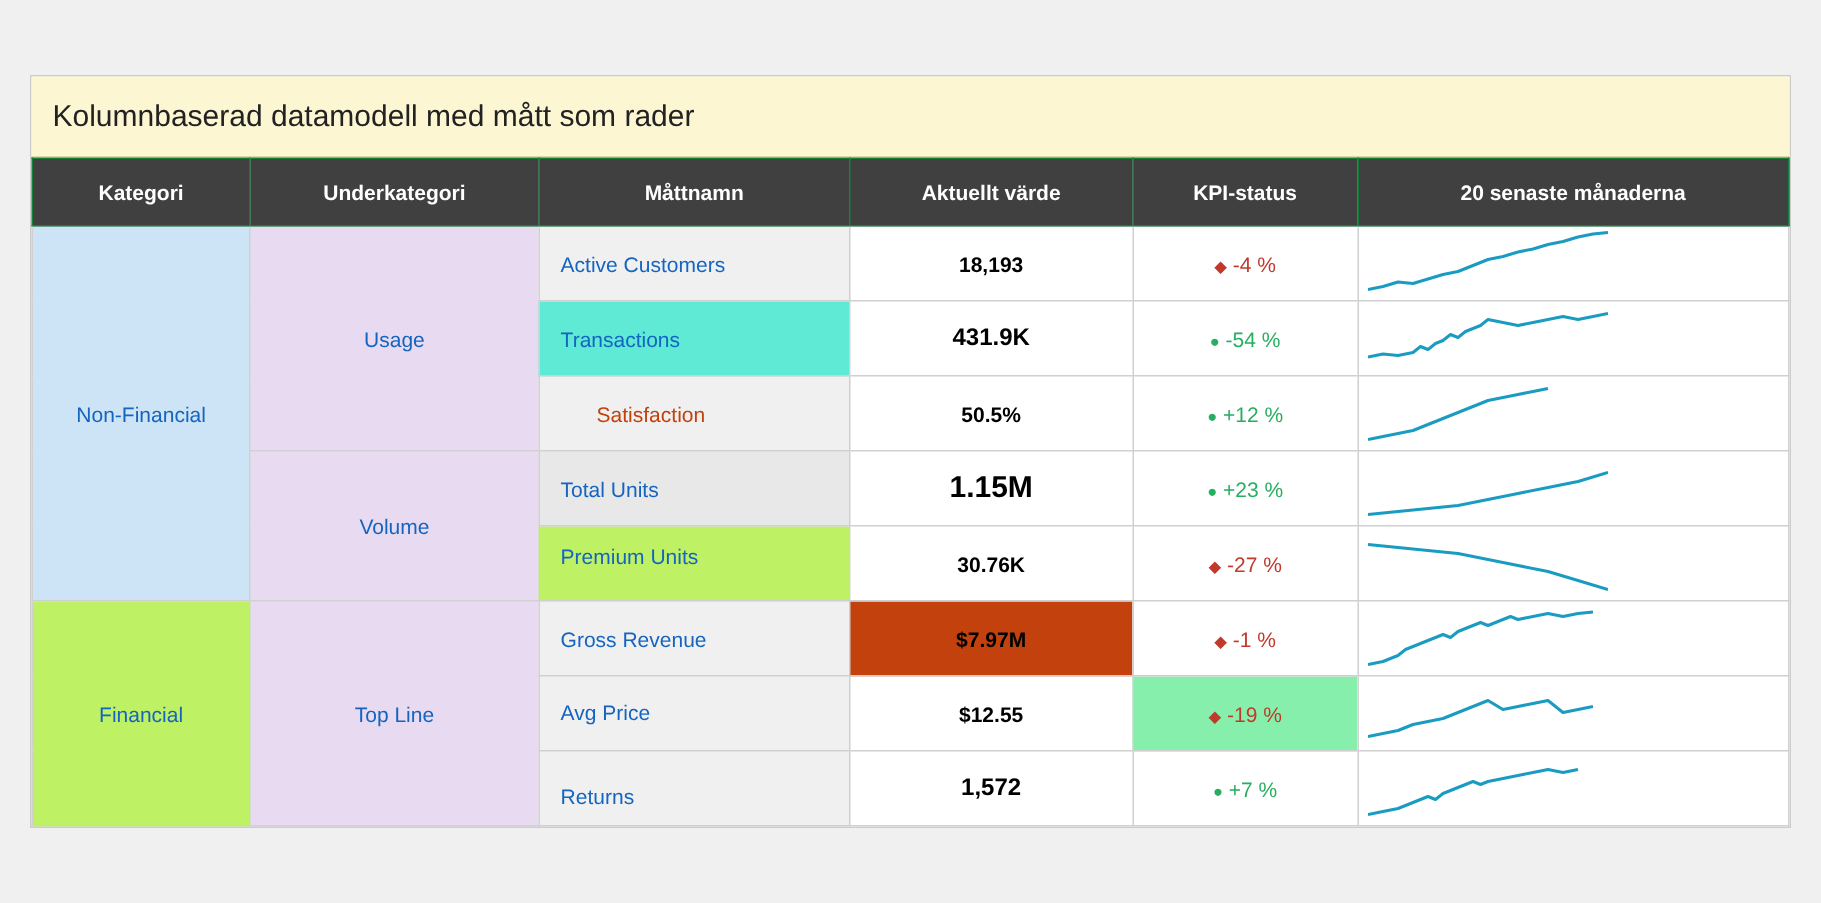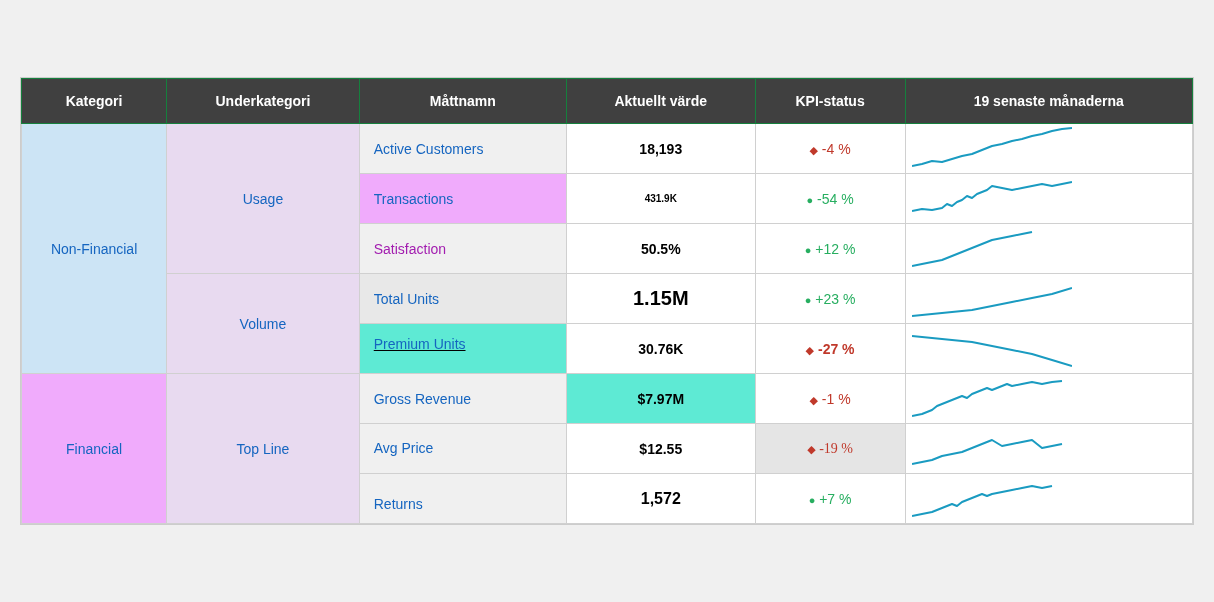--- a/index.html
+++ b/index.html
@@ -49,101 +49,104 @@
       vertical-align: middle;
       text-align: center;
     }
 
     a { cursor: pointer; }
   </style>
 </head>
 <body>
 
 <div class="outer-container">
+  <div class="title-bar">
+    <h2>Kolumnbaserad datamodell med mått som rader</h2>
+  </div>
   <table>
     <thead>
       <tr>
         <th>Kategori</th>
         <th>Underkategori</th>
         <th>Måttnamn</th>
         <th>Aktuellt värde</th>
         <th>KPI-status</th>
-        <th>19 senaste månaderna</th>
+        <th>20 senaste månaderna</th>
       </tr>
     </thead>
     <tbody id="table-body">
     <tr>
           <td rowspan="5" style="background: rgb(204, 228, 245); text-align: center; vertical-align: middle;"><a href="#" style="color: rgb(21, 101, 192); font-weight: 500; text-decoration: none;">Non-Financial</a></td>
           <td rowspan="3" style="background: rgb(232, 218, 240); text-align: center; vertical-align: middle;"><a href="#" style="color: rgb(21, 101, 192); text-decoration: none;">Usage</a></td>
           <td style="background: rgb(240, 240, 240); text-align: left; padding-left: 14px; padding-top: 10px; padding-bottom: 10px;"><a href="#" style="color: rgb(21, 101, 192); text-decoration: none;">Active Customers</a></td>
           <td style="background: white; text-align: center; font-weight: 700; font-size: 14px; padding: 10px;">18,193</td>
           <td style="background: white; text-align: center; padding: 10px;"><span><span style="color:#c0392b;font-size:11px;">◆</span> <span style="color:#c0392b;font-weight:500;">-4 %</span></span></td>
           <td style="background: white; padding: 2px 6px; text-align: center;">
             <svg width="160" height="45" viewBox="0 0 160 45" style="display:block;">
     <polyline points="0,40 10,38 20,35 30,36 40,33 50,30 60,28 65,26 70,24 75,22 80,20 90,18 100,15 110,13 120,10 130,8 140,5 150,3 160,2" fill="none" stroke="#1a9bc1" stroke-width="2" stroke-linejoin="round"></polyline>
   </svg>
           </td>
         </tr>
         <tr>
-          <td style="background: #f0abfc; text-align: left; padding-left: 14px; padding-top: 10px; padding-bottom: 10px;"><a href="#" style="color: rgb(21, 101, 192); text-decoration: none;">Transactions</a></td>
-          <td style="background: white; text-align: center; font-weight: 700; font-size: 10px; padding: 10px;">431.9K</td>
+          <td style="background: #5eead4; text-align: left; padding-left: 14px; padding-top: 10px; padding-bottom: 10px;"><a href="#" style="color: rgb(21, 101, 192); text-decoration: none;">Transactions</a></td>
+          <td style="background: white; text-align: center; font-weight: 700; font-size: 16px; padding: 10px;">431.9K</td>
           <td style="background: white; text-align: center; padding: 10px;"><span><span style="color:#27ae60;font-size:11px;">●</span> <span style="color:#27ae60;font-weight:500;">-54 %</span></span></td>
           <td style="background: white; padding: 2px 6px; text-align: center;">
             <svg width="160" height="45" viewBox="0 0 160 45" style="display:block;">
     <polyline points="0,35 10,33 20,34 30,32 35,28 40,30 45,26 50,24 55,20 60,22 65,18 70,16 75,14 80,10 90,12 100,14 110,12 120,10 130,8 140,10 150,8 160,6" fill="none" stroke="#1a9bc1" stroke-width="2" stroke-linejoin="round"></polyline>
   </svg>
           </td>
         </tr>
         <tr>
-          <td style="background: rgb(240, 240, 240); text-align: left; padding-left: 14px; padding-top: 10px; padding-bottom: 10px;"><a href="#" style="color: #a21caf; text-decoration: none;">Satisfaction</a></td>
+          <td style="background: rgb(240, 240, 240); text-align: left; padding-left: 14px; padding-top: 10px; padding-bottom: 10px;"><a href="#" style="color: #c2410c; text-decoration: none; margin-left: 24px;">Satisfaction</a></td>
           <td style="background: white; text-align: center; font-weight: 700; font-size: 14px; padding: 10px;">50.5%</td>
           <td style="background: white; text-align: center; padding: 10px;"><span><span style="color:#27ae60;font-size:11px;">●</span> <span style="color:#27ae60;font-weight:500;">+12 %</span></span></td>
           <td style="background: white; padding: 2px 6px; text-align: center;">
             <svg width="160" height="45" viewBox="0 0 160 45" style="display:block;">
     <polyline points="0,40 10,38 20,36 30,34 35,32 40,30 45,28 50,26 55,24 60,22 65,20 70,18 75,16 80,14 90,12 100,10 110,8 120,6" fill="none" stroke="#1a9bc1" stroke-width="2" stroke-linejoin="round"></polyline>
   </svg>
           </td>
         </tr>
         <tr>
           <td rowspan="2" style="background: rgb(232, 218, 240); text-align: center; vertical-align: middle;"><a href="#" style="color: rgb(21, 101, 192); text-decoration: none;">Volume</a></td>
           <td style="background: rgb(232, 232, 232); text-align: left; padding-left: 14px; padding-top: 10px; padding-bottom: 10px;"><a href="#" style="color: rgb(21, 101, 192); text-decoration: none;">Total Units</a></td>
           <td style="background: white; text-align: center; font-weight: 700; font-size: 20px; padding: 10px;">1.15M</td>
           <td style="background: white; text-align: center; padding: 10px;"><span><span style="color:#27ae60;font-size:11px;">●</span> <span style="color:#27ae60;font-weight:500;">+23 %</span></span></td>
           <td style="background: white; padding: 2px 6px; text-align: center;">
             <svg width="160" height="45" viewBox="0 0 160 45" style="display:block;">
     <polyline points="0,40 20,38 40,36 60,34 80,30 100,26 120,22 140,18 160,12" fill="none" stroke="#1a9bc1" stroke-width="2" stroke-linejoin="round"></polyline>
   </svg>
           </td>
         </tr>
         <tr>
-          <td style="background: #5eead4; text-align: left; padding-left: 14px; padding-bottom: 10px; text-decoration: underline;"><a href="#" style="color: rgb(21, 101, 192); text-decoration: none;">Premium Units</a></td>
+          <td style="background: #bef264; text-align: left; padding-left: 14px; padding-bottom: 10px;"><a href="#" style="color: rgb(21, 101, 192); text-decoration: none;">Premium Units</a></td>
           <td style="background: white; text-align: center; font-weight: 700; font-size: 14px; padding: 10px;">30.76K</td>
-          <td style="background: white; text-align: center; padding: 10px;"><span><span style="color:#c0392b;font-size:11px;">◆</span> <span style="color:#c0392b;font-weight:700;text-align:right;">-27 %</span></span></td>
+          <td style="background: white; text-align: center; padding: 10px;"><span><span style="color:#c0392b;font-size:11px;">◆</span> <span style="color:#c0392b;font-weight:400;text-align:right;">-27 %</span></span></td>
           <td style="background: white; padding: 2px 6px; text-align: center;">
             <svg width="160" height="45" viewBox="0 0 160 45" style="display:block;">
     <polyline points="0,10 20,12 40,14 60,16 80,20 100,24 120,28 140,34 160,40" fill="none" stroke="#1a9bc1" stroke-width="2" stroke-linejoin="round"></polyline>
   </svg>
           </td>
         </tr>
         <tr>
-          <td rowspan="3" style="background: #f0abfc; text-align: center; vertical-align: middle;"><a href="#" style="color: rgb(21, 101, 192); font-weight: 500; text-decoration: none;">Financial</a></td>
+          <td rowspan="3" style="background: #bef264; text-align: center; vertical-align: middle;"><a href="#" style="color: rgb(21, 101, 192); font-weight: 500; text-decoration: none;">Financial</a></td>
           <td rowspan="3" style="background: rgb(232, 218, 240); text-align: center; vertical-align: middle;"><a href="#" style="color: rgb(21, 101, 192); text-decoration: none;">Top Line</a></td>
           <td style="background: rgb(240, 240, 240); text-align: left; padding-left: 14px; padding-top: 10px; padding-bottom: 10px;"><a href="#" style="color: rgb(21, 101, 192); text-decoration: none; margin-top: 44px;">Gross Revenue</a></td>
-          <td style="background: #5eead4; text-align: center; font-weight: 700; font-size: 14px; padding: 10px;">$7.97M</td>
+          <td style="background: #c2410c; text-align: center; font-weight: 700; font-size: 14px; padding: 10px;">$7.97M</td>
           <td style="background: white; text-align: center; padding: 10px;"><span><span style="color:#c0392b;font-size:11px;">◆</span> <span style="color:#c0392b;font-weight:500;">-1 %</span></span></td>
           <td style="background: white; padding: 2px 6px; text-align: center;">
             <svg width="160" height="45" viewBox="0 0 160 45" style="display:block;">
     <polyline points="0,40 10,38 15,36 20,34 25,30 30,28 35,26 40,24 45,22 50,20 55,22 60,18 65,16 70,14 75,12 80,14 85,12 90,10 95,8 100,10 110,8 120,6 130,8 140,6 150,5" fill="none" stroke="#1a9bc1" stroke-width="2" stroke-linejoin="round"></polyline>
   </svg>
           </td>
         </tr>
         <tr>
           <td style="background: rgb(240, 240, 240); text-align: left; padding-left: 14px; padding-top: 8px; padding-bottom: 10px;"><a href="#" style="color: rgb(21, 101, 192); text-decoration: none;">Avg Price</a></td>
           <td style="background: white; text-align: center; font-weight: 700; font-size: 14px; padding: 6px;">$12.55</td>
-          <td style="background: #e5e5e5; text-align: center; padding: 10px; font-family: Liberation Serif, serif;"><span><span style="color:#c0392b;font-size:11px;">◆</span> <span style="color:#c0392b;font-weight:500;">-19 %</span></span></td>
+          <td style="background: #86efac; text-align: center; padding: 10px;"><span><span style="color:#c0392b;font-size:11px;">◆</span> <span style="color:#c0392b;font-weight:500;">-19 %</span></span></td>
           <td style="background: white; padding: 2px 6px; text-align: center;">
             <svg width="160" height="45" viewBox="0 0 160 45" style="display:block;">
     <polyline points="0,38 10,36 20,34 30,30 40,28 50,26 55,24 60,22 65,20 70,18 75,16 80,14 90,20 100,18 110,16 120,14 130,22 140,20 150,18" fill="none" stroke="#1a9bc1" stroke-width="2" stroke-linejoin="round"></polyline>
   </svg>
           </td>
         </tr>
         <tr>
           <td style="background: rgb(240, 240, 240); text-align: left; padding-left: 14px; padding-top: 20px; padding-bottom: 10px;"><a href="#" style="color: rgb(21, 101, 192); text-decoration: none;">Returns</a></td>
           <td style="background: white; text-align: center; font-weight: 700; font-size: 16px; padding: 10px;">1,572</td>
           <td style="background: white; text-align: center; padding: 10px;"><span><span style="color:#27ae60;font-size:11px;">●</span> <span style="color:#27ae60;font-weight:500;">+7 %</span></span></td>

